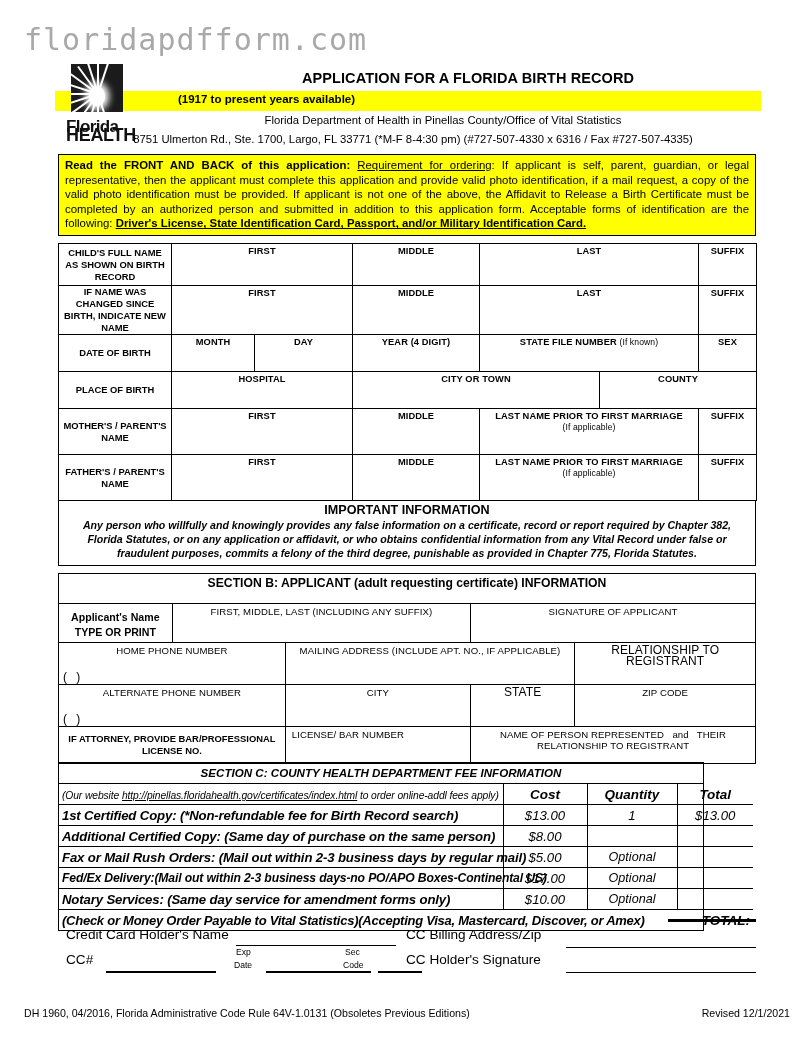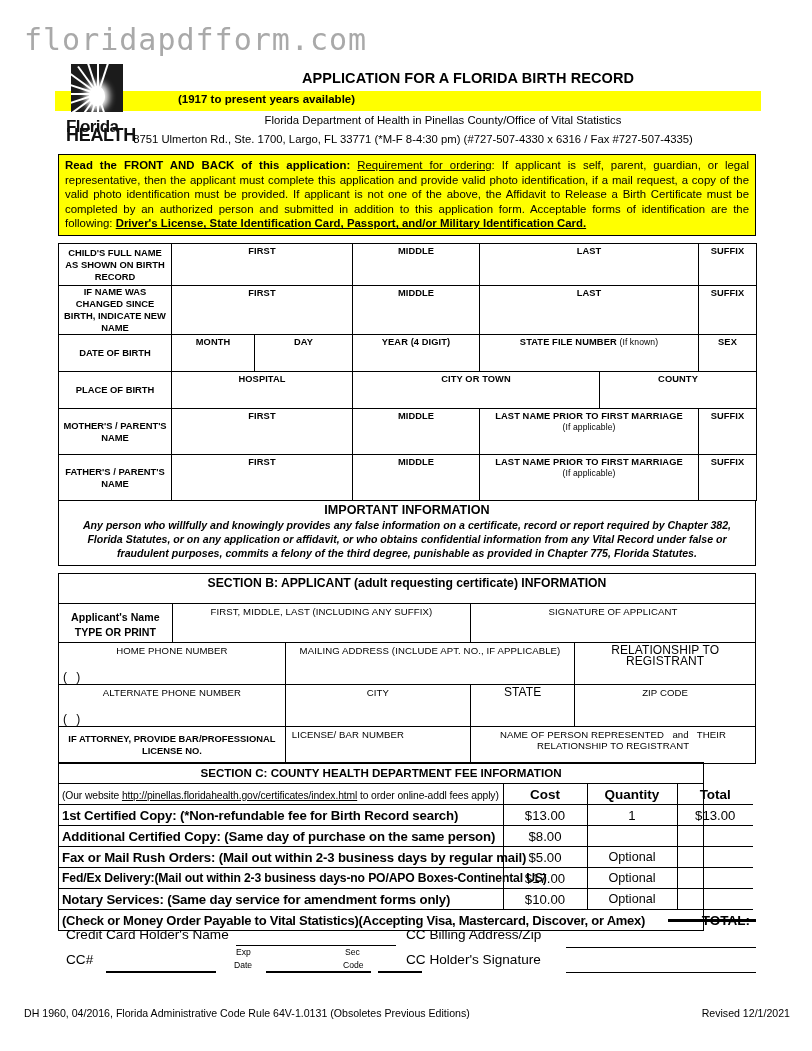--- a/index.html
+++ b/index.html
@@ -122,21 +122,21 @@
   .secB .sechead{font-size:12.2px;border-bottom:1.4px solid #000;padding:2px 0 13px;}
   .phone{
     font-size:12px;padding-left:4px;padding-top:14px;letter-spacing:3px;
   }
   .applab{
     font-size:10.6px;font-weight:bold;text-align:center;line-height:15px;
     padding-top:6px;
   }
 
   
-  .secC{position:absolute;left:58px;top:762px;width:646px;}
+  .secC{position:absolute;left:58px;top:762px;width:646px;font-style:italic;}
   .secC .boxwrap{border:1.6px solid #000;box-sizing:border-box;}
   .secC .sechead{font-size:11.6px;padding:3px 0 4px;border-bottom:1.4px solid #000;}
   table.fee{border-collapse:collapse;table-layout:fixed;width:100%;}
   table.fee td{border:1.2px solid #000;padding:0 3px;height:20px;}
   table.fee td.noL{border-left:none;}
   table.fee td.noR{border-right:none;}
   .feehdr{font-size:13.5px;font-weight:bold;text-align:center;}
   .feedesc{font-size:13.2px;font-weight:bold;letter-spacing:-0.15px;white-space:nowrap;}
   .feeurl{font-size:10.3px;letter-spacing:-0.1px;white-space:nowrap;}
   .feeurl u{text-decoration:underline;}

